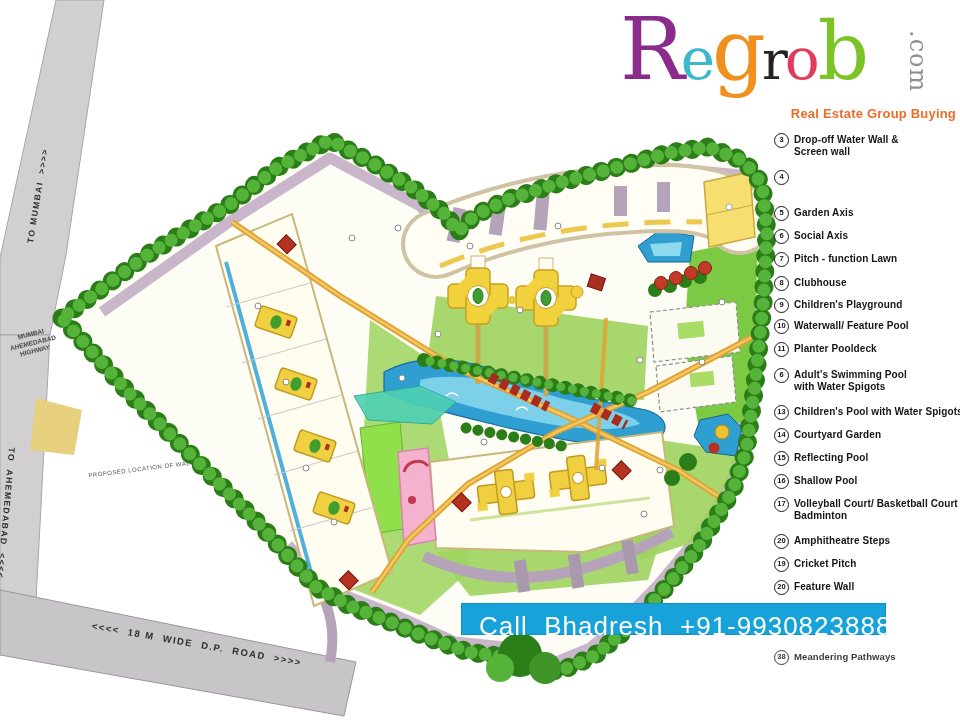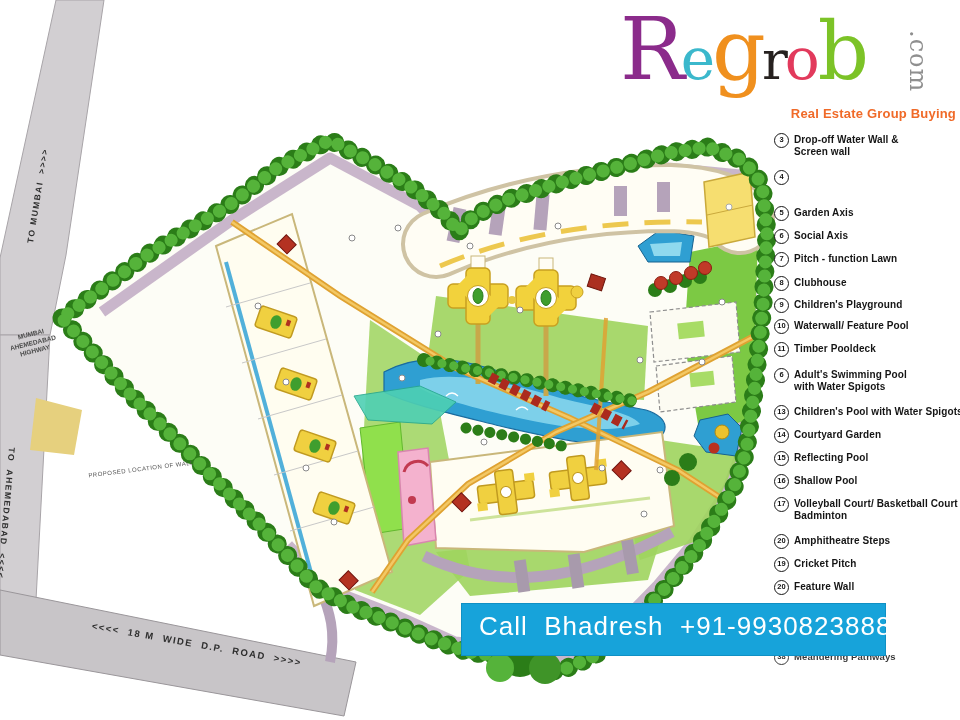--- a/index.html
+++ b/index.html
@@ -39,21 +39,21 @@
   .leg-row{position:absolute;left:774px;width:190px;display:flex;gap:5px;align-items:flex-start;}
   .leg-badge{flex:none;width:13px;height:13px;border:1.4px solid #181818;border-radius:50%;
              background:#fff;font-size:7.5px;font-weight:bold;color:#111;text-align:center;
              line-height:12px;}
   .leg-label{font-size:10px;font-weight:bold;color:#151515;line-height:12px;white-space:pre-line;
              letter-spacing:.1px;margin-top:1px;}
   .leg-partial{filter:blur(.7px);opacity:.85;}
   .leg-partial .leg-label{font-size:9.5px;text-align:center;}
 
   
-  .banner{position:absolute;left:461px;top:603px;width:425px;height:53px;background:#17a3da;
+  .banner{position:absolute;left:461px;top:603px;width:425px;height:32px;background:#17a3da;
           border:1px solid #1090c4;box-sizing:border-box;}
   .banner-text{color:#ffffff;font-size:26px;line-height:44px;padding-left:17px;white-space:pre;
                letter-spacing:1px;}
 </style>
 </head>
 <body>
 
 <div class="canvas">
 
   <svg class="plan-svg" width="960" height="720" viewBox="0 0 960 720">
@@ -332,21 +332,21 @@
     <div class="leg-row" style="top:298px">
         <span class="leg-badge">9</span>
         <span class="leg-label">Children's Playground</span>
       </div>
     <div class="leg-row" style="top:319px">
         <span class="leg-badge">10</span>
         <span class="leg-label">Waterwall/ Feature Pool</span>
       </div>
     <div class="leg-row" style="top:342px">
         <span class="leg-badge">11</span>
-        <span class="leg-label">Timber Pooldeck</span>
+        <span class="leg-label">Planter Pooldeck</span>
       </div>
     <div class="leg-row" style="top:368px">
         <span class="leg-badge">6</span>
         <span class="leg-label">Adult's Swimming Pool
 with Water Spigots</span>
       </div>
     <div class="leg-row" style="top:405px">
         <span class="leg-badge">13</span>
         <span class="leg-label">Children's Pool with Water Spigots</span>
       </div>

